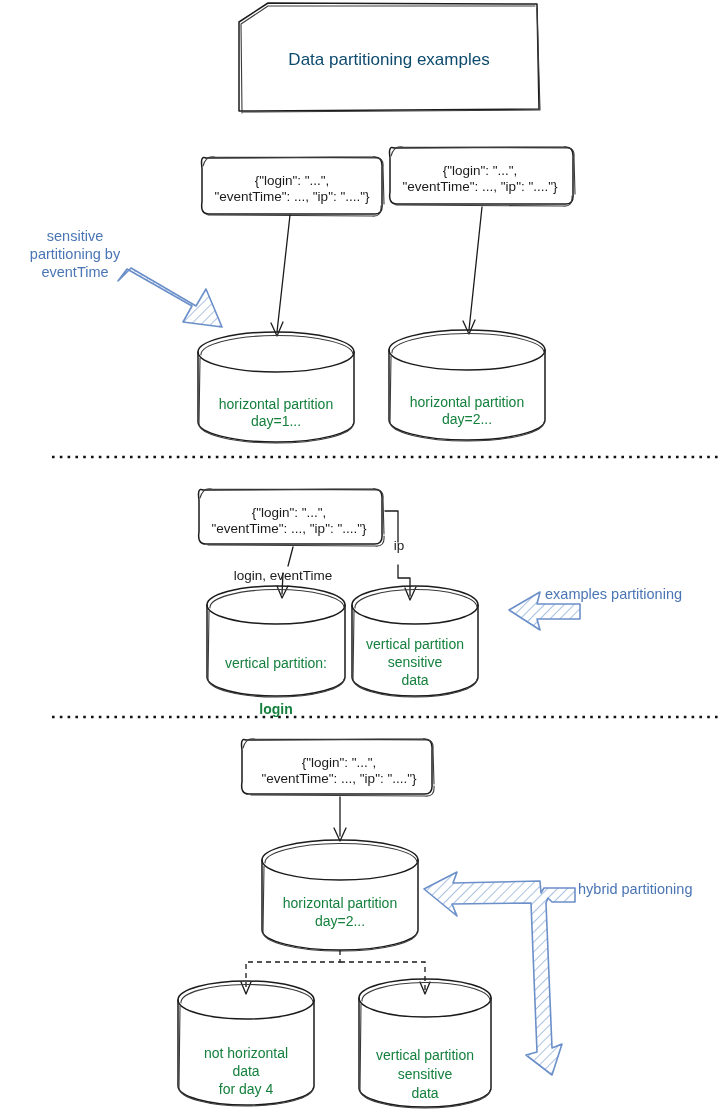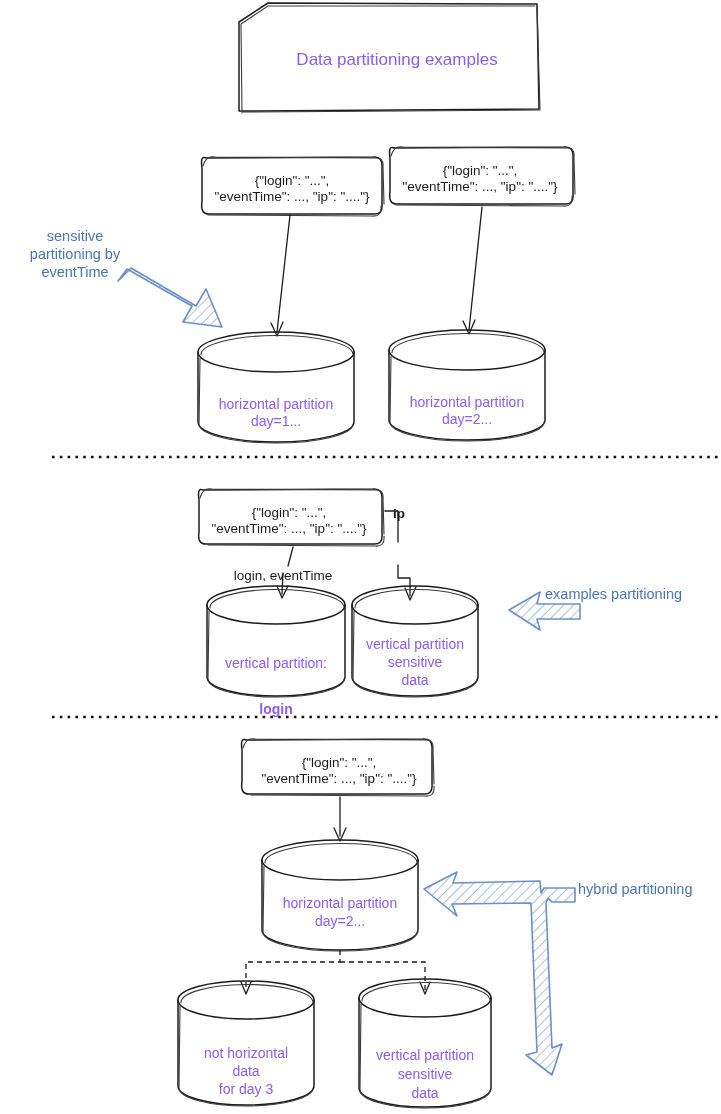--- a/index.html
+++ b/index.html
@@ -4,24 +4,24 @@
 <style>
   html,body{margin:0;padding:0;background:#ffffff;}
   body{
     width:721px;height:1114px;position:relative;overflow:hidden;
     font-family:"Liberation Sans","DejaVu Sans",sans-serif;
     color:#1b1b1b;
   }
   #canvas{position:absolute;left:0;top:0;width:721px;height:1114px;}
   .lbl{position:absolute;white-space:pre;text-align:center;line-height:1.22;}
   .json-lbl{font-size:13.5px;color:#1b1b1b;}
-  .cyl-lbl{font-size:14px;color:#8b5cf6;}
+  .cyl-lbl{font-size:14px;color:#15803d;}
   .blue-lbl{font-size:14.5px;color:#4a75b5;}
   .edge-lbl{font-size:13.5px;color:#1b1b1b;}
-  .title-lbl{font-size:17px;color:#8b5cf6;padding-left:8px;}
+  .title-lbl{font-size:17px;color:#0c4a6e;}
   svg{display:block;overflow:visible;}
   .ink{fill:none;stroke:#1b1b1b;stroke-width:1.5;stroke-linecap:round;stroke-linejoin:round;}
   .ink2{fill:none;stroke:#3a3a3a;stroke-width:1.1;stroke-linecap:round;stroke-linejoin:round;}
   .inkthin{fill:none;stroke:#1b1b1b;stroke-width:1.3;stroke-linecap:round;stroke-linejoin:round;}
   .dotted{fill:none;stroke:#111;stroke-width:2.6;stroke-dasharray:2.6 5.2;stroke-linecap:butt;}
   .dash{fill:none;stroke:#1b1b1b;stroke-width:1.3;stroke-dasharray:5 4;}
   .barrow{fill:url(#hatch);stroke:#6b8fc9;stroke-width:1.6;stroke-linejoin:round;}
 </style>
 </head>
 <body>
@@ -180,39 +180,39 @@
 
   <div class="lbl cyl-lbl" style="left:196px;top:396px;width:160px;">horizontal partition</div>
   <div class="lbl cyl-lbl" style="left:196px;top:413px;width:160px;">day=1...</div>
   <div class="lbl cyl-lbl" style="left:387px;top:394px;width:160px;">horizontal partition</div>
   <div class="lbl cyl-lbl" style="left:387px;top:411px;width:160px;">day=2...</div>
 
   <div class="lbl json-lbl" style="left:197px;top:505px;width:184px;">{"login": "...",</div>
   <div class="lbl json-lbl" style="left:191px;top:521px;width:196px;">"eventTime": ..., "ip": "...."}</div>
 
   <div class="lbl edge-lbl" style="left:190px;top:568px;width:186px;">login, eventTime</div>
-  <div class="lbl edge-lbl" style="left:388px;top:506px;width:22px;font-weight:bold;">ip</div>
+  <div class="lbl edge-lbl" style="left:388px;top:538px;width:22px;">ip</div>
 
   <div class="lbl cyl-lbl" style="left:206px;top:655px;width:140px;">vertical partition:</div>
   <div class="lbl cyl-lbl" style="left:206px;top:701px;width:140px;font-weight:bold;">login</div>
   <div class="lbl cyl-lbl" style="left:351px;top:636px;width:128px;">vertical partition</div>
   <div class="lbl cyl-lbl" style="left:351px;top:654px;width:128px;">sensitive</div>
   <div class="lbl cyl-lbl" style="left:351px;top:672px;width:128px;">data</div>
 
   <div class="lbl blue-lbl" style="left:545px;top:586px;width:170px;text-align:left;">examples partitioning</div>
 
   <div class="lbl json-lbl" style="left:244px;top:755px;width:190px;">{"login": "...",</div>
   <div class="lbl json-lbl" style="left:238px;top:771px;width:202px;">"eventTime": ..., "ip": "...."}</div>
 
   <div class="lbl cyl-lbl" style="left:260px;top:895px;width:160px;">horizontal partition</div>
   <div class="lbl cyl-lbl" style="left:260px;top:913px;width:160px;">day=2...</div>
 
   <div class="lbl cyl-lbl" style="left:176px;top:1045px;width:140px;">not horizontal</div>
   <div class="lbl cyl-lbl" style="left:176px;top:1063px;width:140px;">data</div>
-  <div class="lbl cyl-lbl" style="left:176px;top:1081px;width:140px;">for day 3</div>
+  <div class="lbl cyl-lbl" style="left:176px;top:1081px;width:140px;">for day 4</div>
 
   <div class="lbl cyl-lbl" style="left:358px;top:1047px;width:134px;">vertical partition</div>
   <div class="lbl cyl-lbl" style="left:358px;top:1066px;width:134px;">sensitive</div>
   <div class="lbl cyl-lbl" style="left:358px;top:1085px;width:134px;">data</div>
 
   <div class="lbl blue-lbl" style="left:578px;top:881px;width:150px;text-align:left;">hybrid partitioning</div>
 
 </div>
 
 </body></html>

